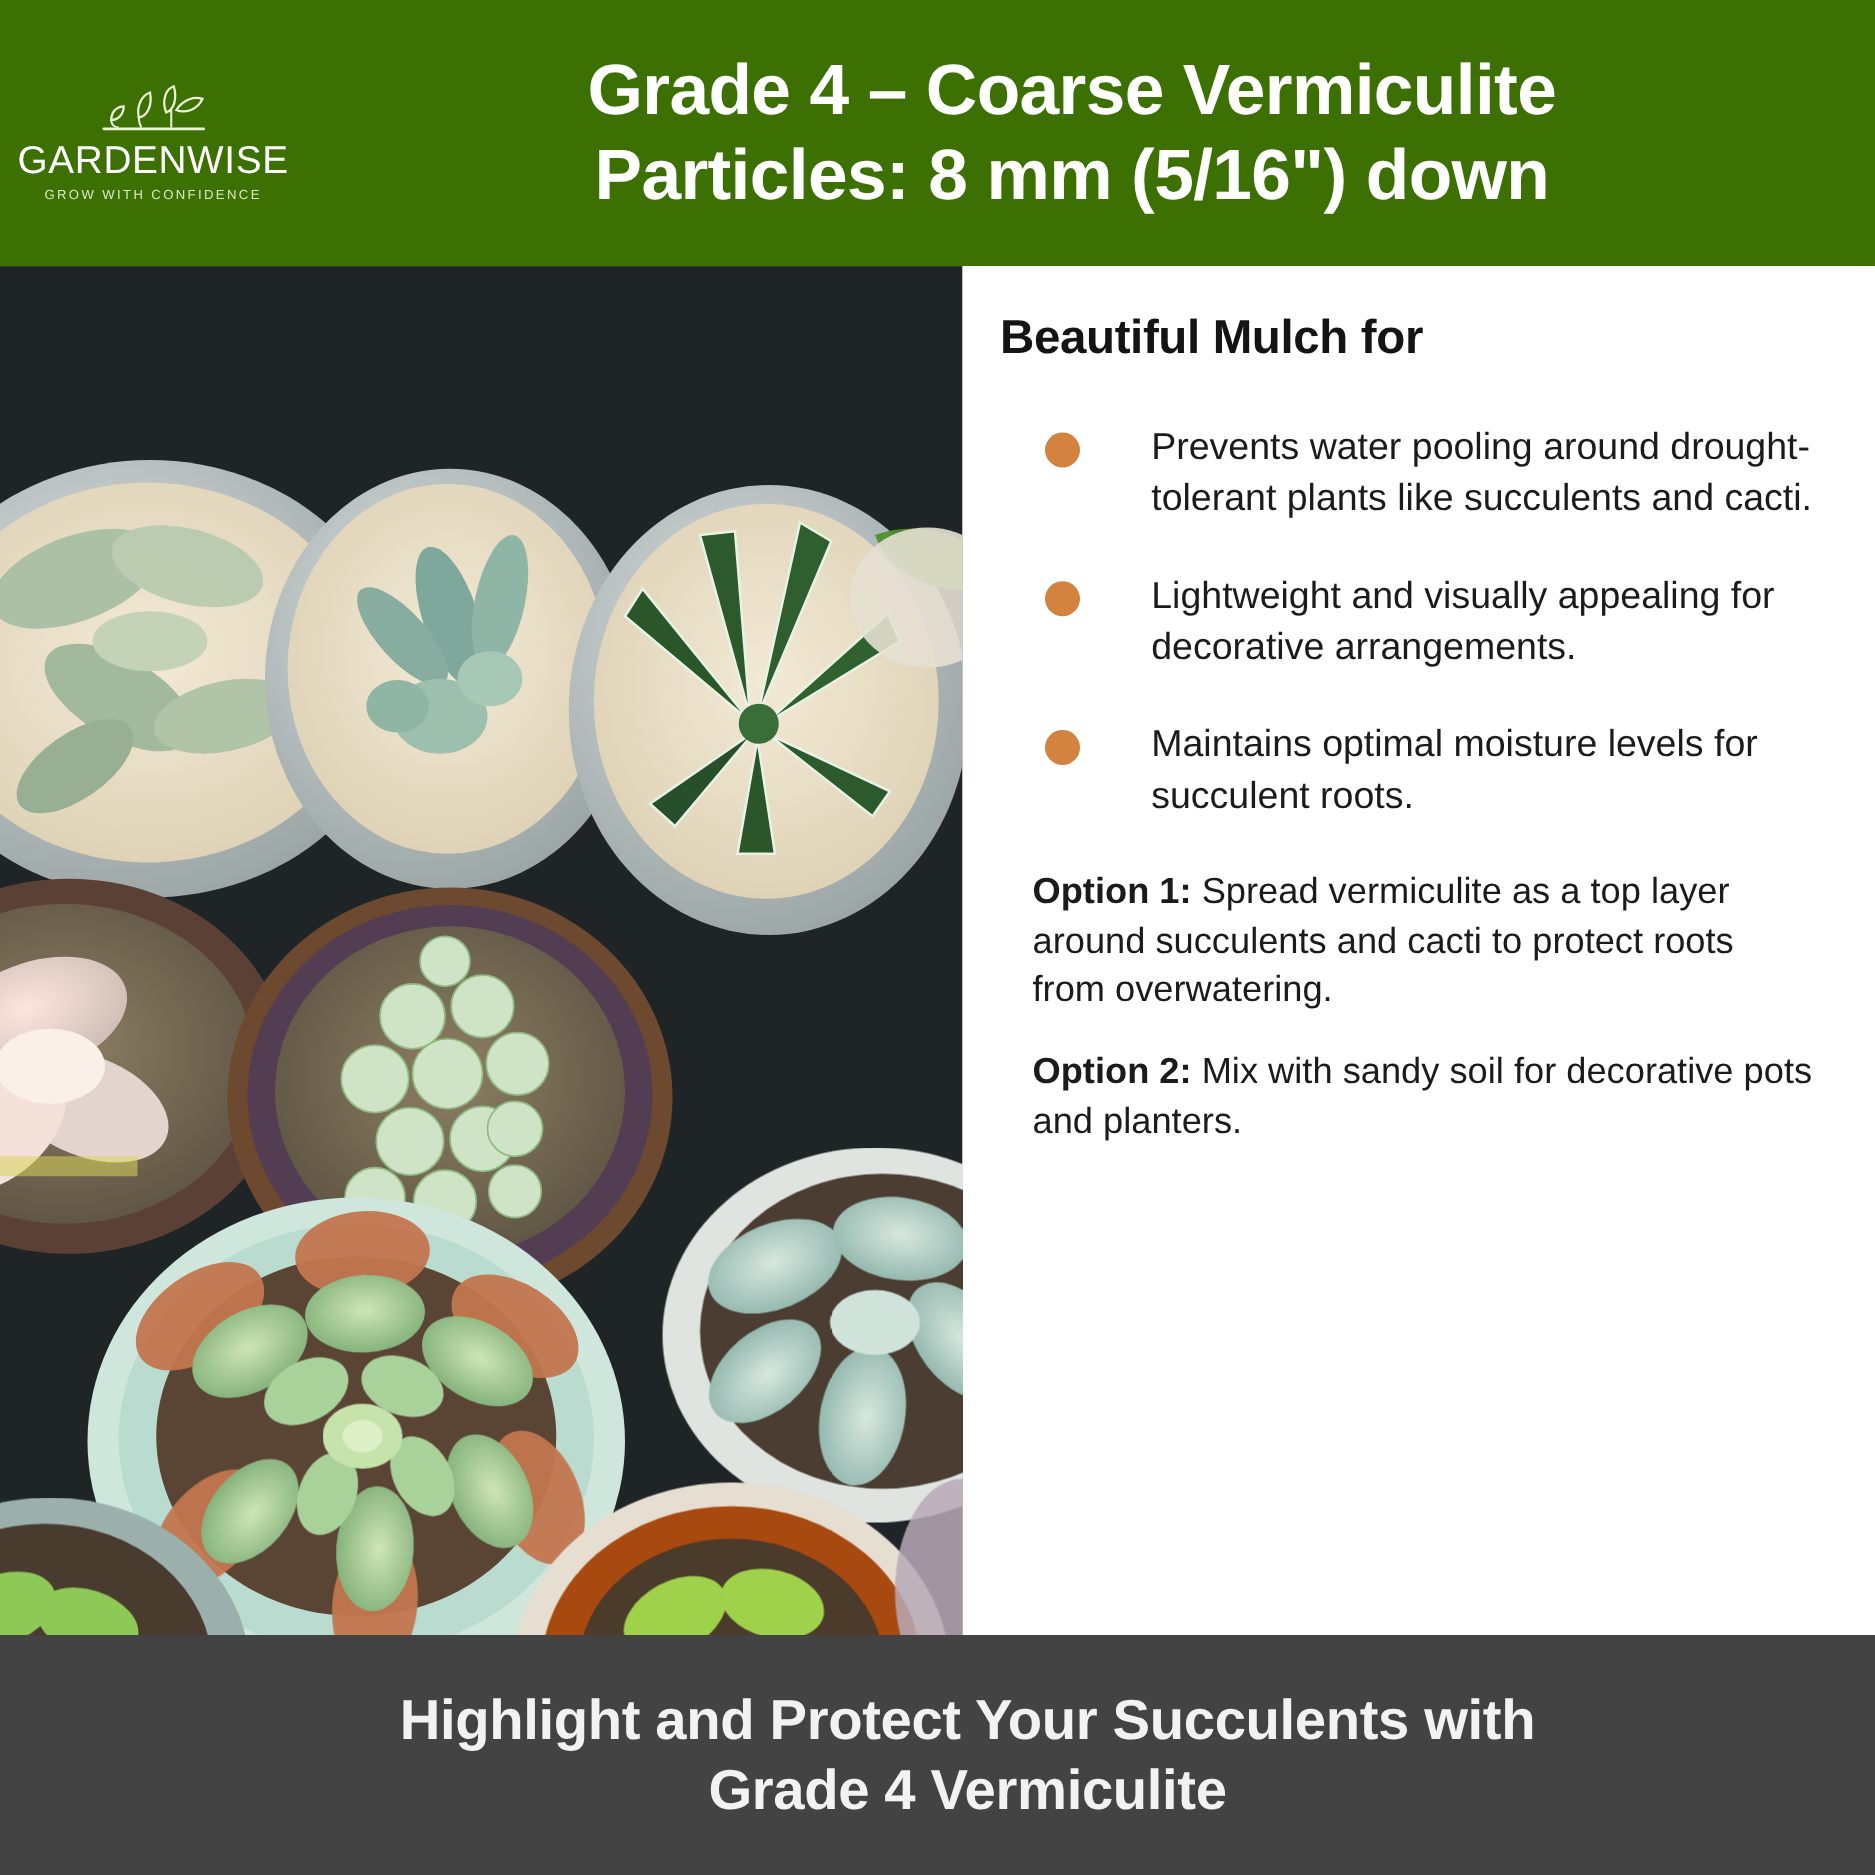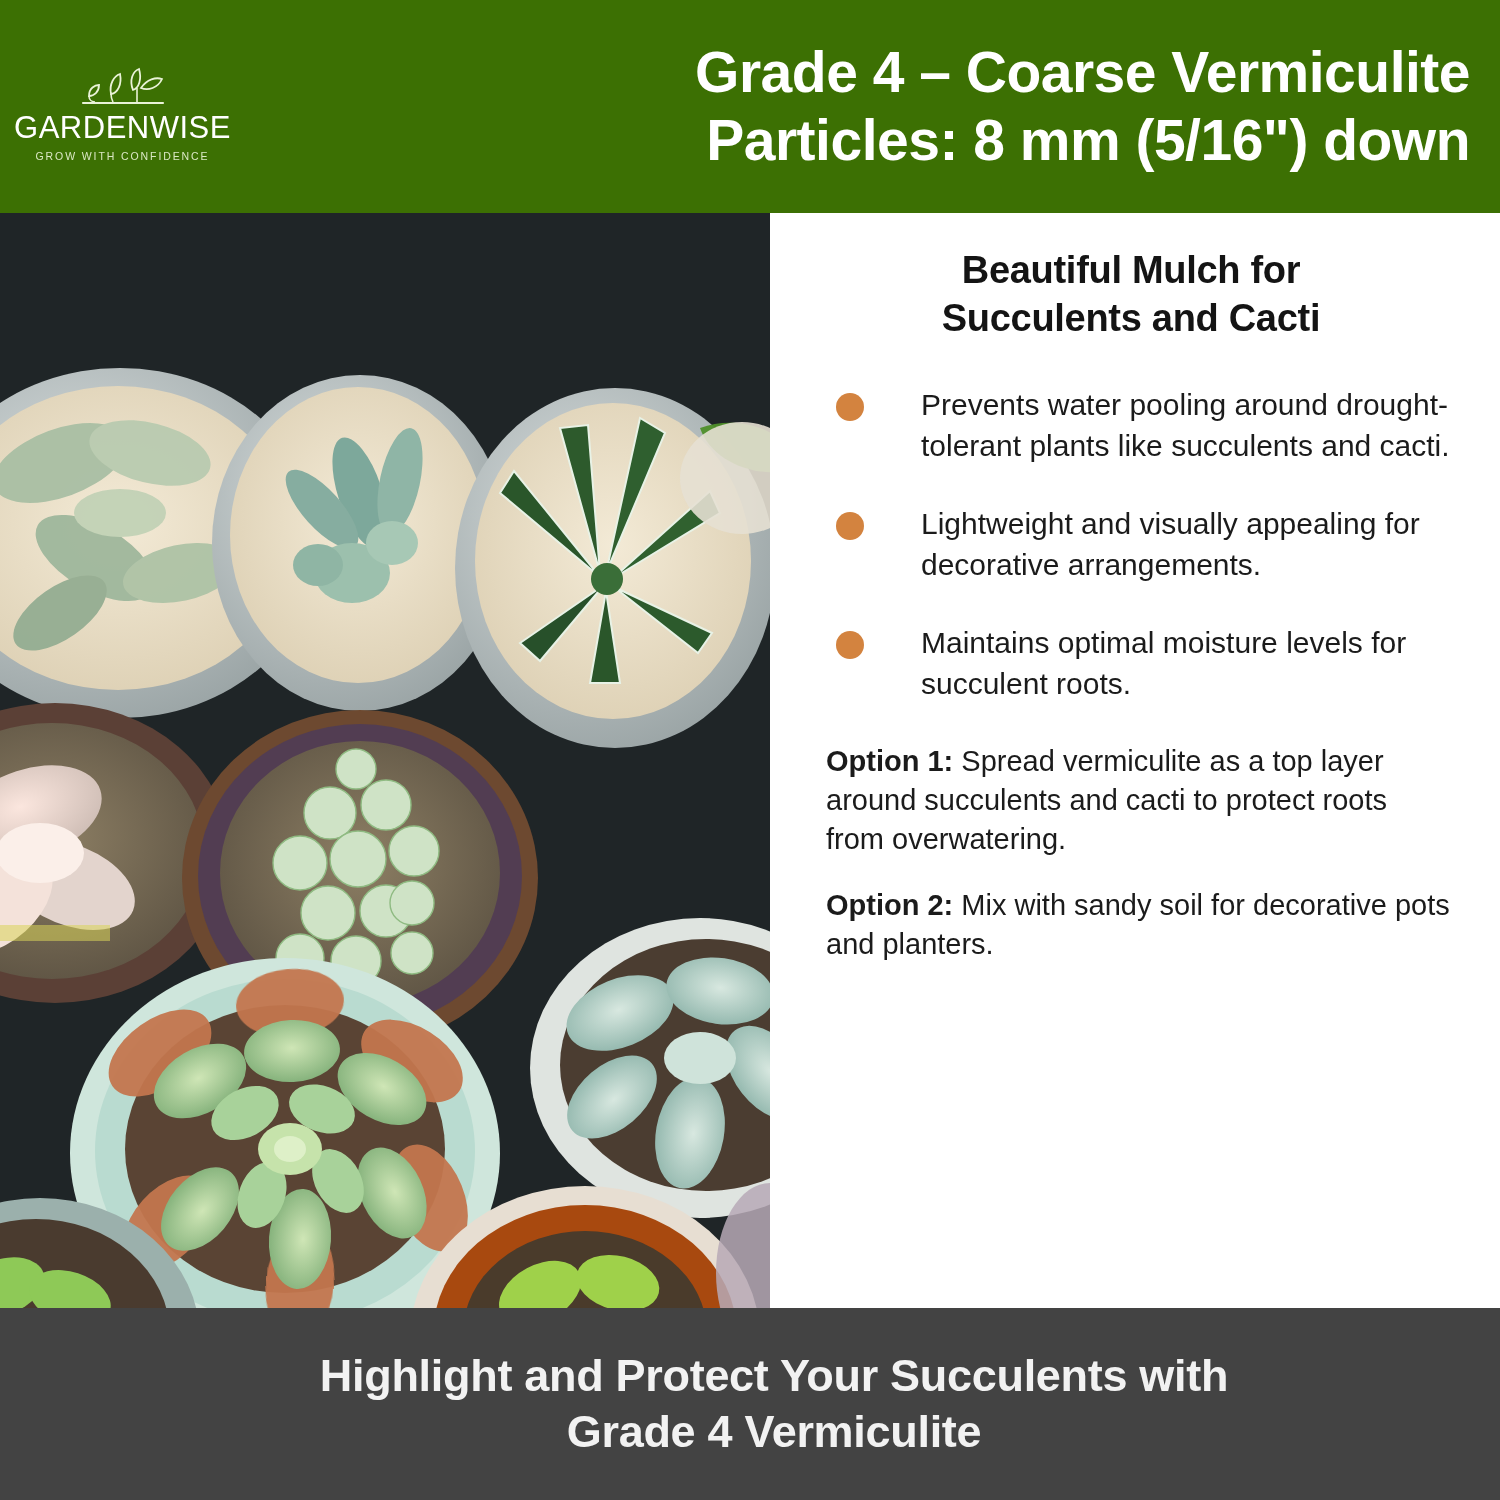--- a/index.html
+++ b/index.html
@@ -22,41 +22,41 @@
   .logo-mark { width:96px; height:46px; display:block; }
   .logo-word {
     color:#ffffff; font-size:31px; font-weight:400; letter-spacing:0.5px;
     line-height:1; margin-top:2px; white-space:nowrap;
   }
   .logo-tag {
     color:#dbe8c5; font-size:10.5px; font-weight:400; letter-spacing:1.9px;
     margin-top:7px; white-space:nowrap;
   }
   .header-title {
-    flex:1; text-align:right; color:#ffffff; padding-right:30px;
+    flex:1; text-align:center; color:#ffffff; padding-right:30px;
   }
   .header-title .line {
     font-size:57px; font-weight:700; line-height:1.19;
     letter-spacing:-0.5px; white-space:nowrap;
   }
 
   
   .photo {
     position:absolute; left:0; top:213px; width:770px; height:1095px;
     overflow:hidden; background:#1d2326;
   }
   .photo svg { display:block; width:770px; height:1095px; }
 
   
   .right-panel {
     position:absolute; left:770px; top:213px; width:730px; height:1095px;
     background:#ffffff; padding:28px 38px 0 30px;
   }
   .panel-heading {
-    text-align:center; color:#141414; font-size:38px; font-weight:700;
+    color:#141414; font-size:38px; font-weight:700;
     line-height:1.25; margin-top:6px; letter-spacing:-0.3px;
   }
   .bullets { margin-top:42px; }
   .bullet-row { display:flex; align-items:flex-start; margin-bottom:37px; }
   .bullet-dot {
     flex:0 0 auto; width:28px; height:28px; border-radius:50%;
     background:#d3833f; margin-top:9px; margin-right:26px; margin-left:36px;
   }
   .bullet-text {
     color:#1b1b1b; font-size:30px; font-weight:400; line-height:1.37;
@@ -294,21 +294,20 @@
       </g>
 
       <ellipse cx="770" cy="1060" rx="54" ry="90" fill="#b7a9b6" opacity="0.85"></ellipse>
     </svg>
   </div>
 
   <div class="right-panel">
 
     <div class="panel-heading">
       <div>Beautiful Mulch for</div>
-      <div>Succulents and Cacti</div>
     </div>
 
     <div class="bullets">
       <div class="bullet-row">
         <span class="bullet-dot"></span>
         <span class="bullet-text">Prevents water pooling around drought-tolerant plants like succulents and cacti.</span>
       </div>
       <div class="bullet-row">
         <span class="bullet-dot"></span>
         <span class="bullet-text">Lightweight and visually appealing for decorative arrangements.</span>

